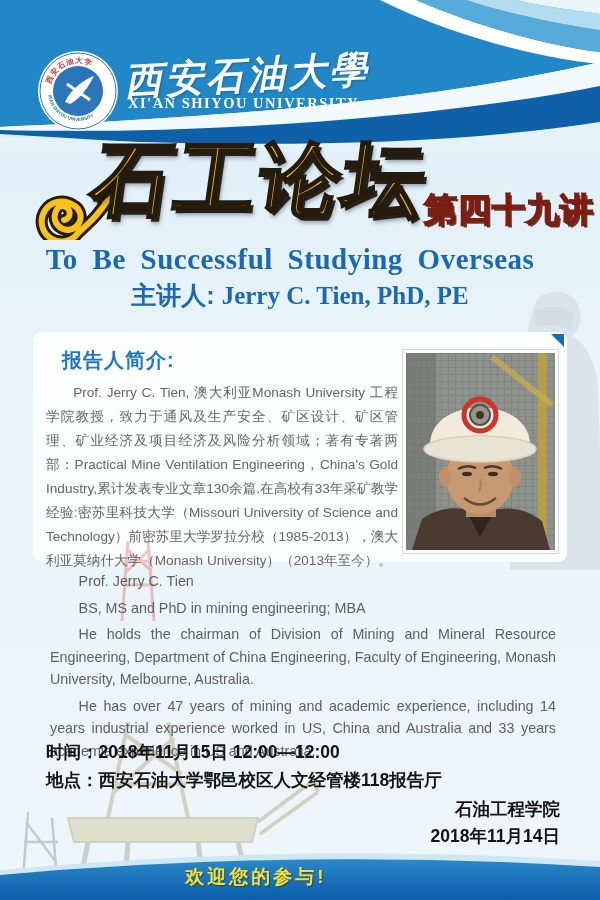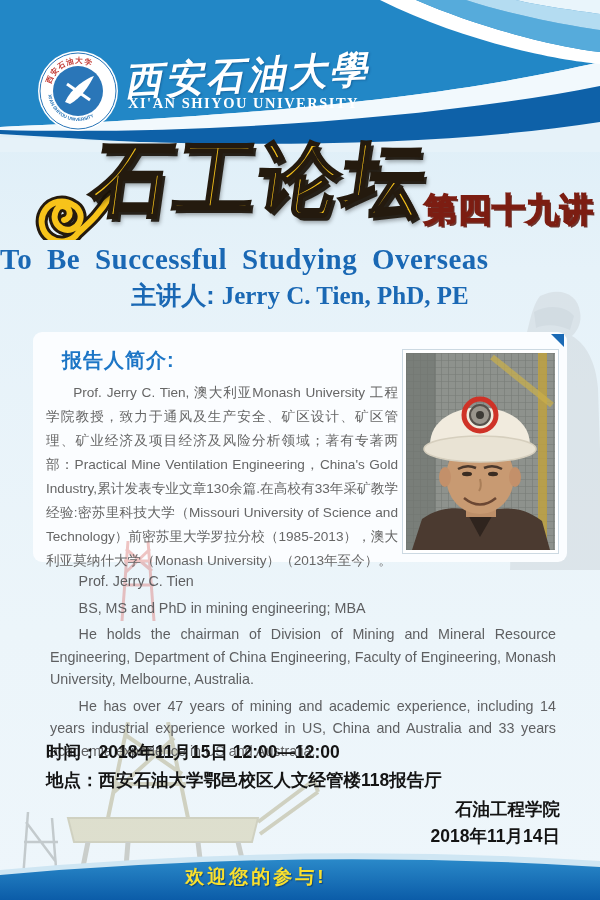--- a/index.html
+++ b/index.html
@@ -30,21 +30,21 @@
     -webkit-text-stroke:2.5px #241a0e;
     text-shadow:4px 4px 0 rgba(25,18,8,.9),5px 6px 4px rgba(0,0,0,.35);
     font-family:"Liberation Sans",sans-serif;
   }
   .lect-no{
     left:424px;top:188px;z-index:2;font-size:33px;font-weight:900;letter-spacing:1px;
     color:#ffd63e;-webkit-text-stroke:1.6px #7c1d12;
     text-shadow:2px 2px 0 rgba(90,20,10,.85);
   }
   .title-en{
-    left:0;top:243px;width:580px;text-align:left;z-index:2;
+    left:0;top:243px;width:580px;text-align:center;z-index:2;
     font-family:"Liberation Serif",serif;font-weight:bold;font-size:29px;
     color:#1a68b4;letter-spacing:.5px;word-spacing:7px;
   }
   .speaker-line{
     left:0;top:279px;width:600px;text-align:center;z-index:2;
     color:#1a68b4;font-size:25px;font-weight:bold;
   }
   .speaker-line .name{font-family:Liberation Serif, serif;}
   
   .intro-box{left:33px;top:332px;width:534px;height:230px;background:#fbfdff;border-radius:9px;z-index:2;}

